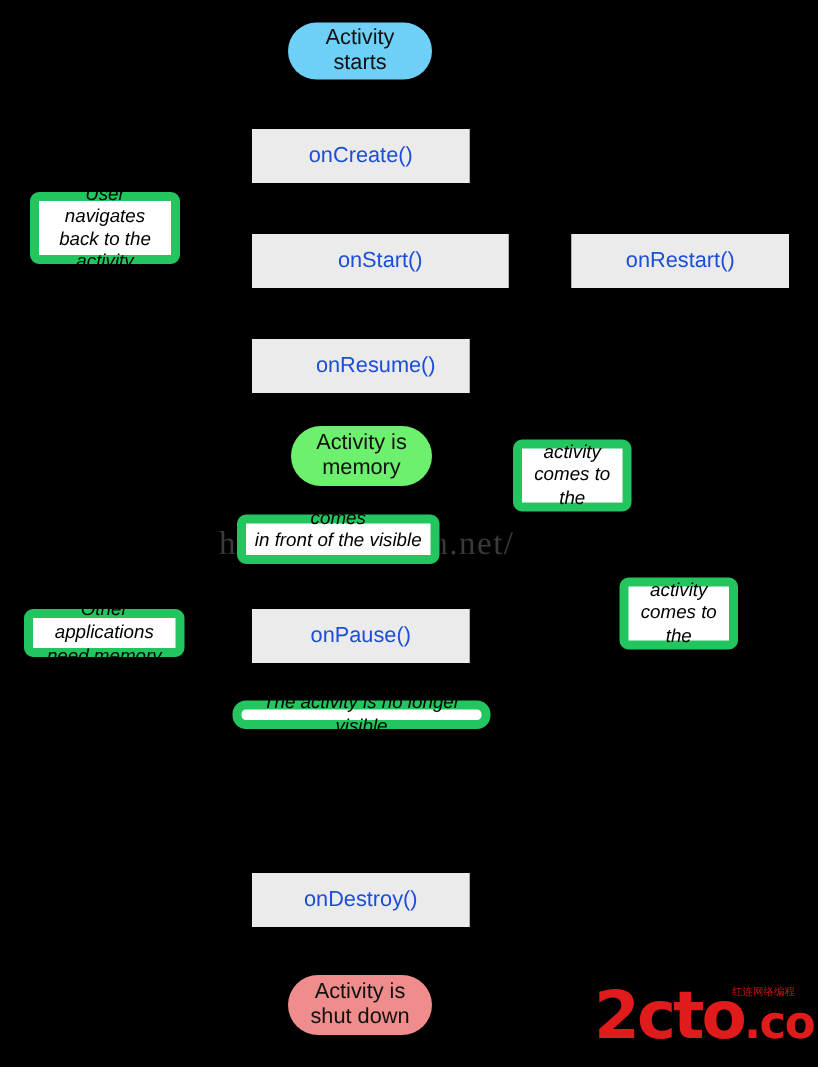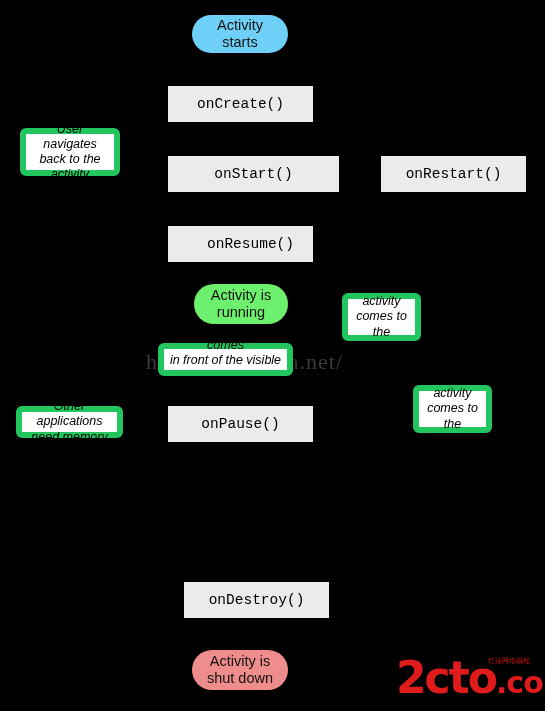--- a/index.html
+++ b/index.html
@@ -34,24 +34,23 @@
 
   
   .method-box {
     position: absolute;
     background: #ebebeb;
     border: 1px solid #ebebeb;
     box-sizing: border-box;
     display: flex;
     align-items: center;
     justify-content: center;
-    color: #000000;
+    color: #1d4ed8;
     font-size: 14.5px;
     z-index: 3;
-    font-family: Liberation Mono, monospace;
   }
 
   
   .pill {
     position: absolute;
     border-radius: 20px;
     box-sizing: border-box;
     display: flex;
     align-items: center;
     justify-content: center;
@@ -125,21 +124,21 @@
     <span style="display:block">
       <span>Activity</span><br>
       <span>starts</span>
     </span>
   </div>
 
 
   <div class="pill green" style="left:194px; top:284px; width:94px; height:40px;">
     <span style="display:block">
       <span>Activity is</span><br>
-      <span>running</span>
+      <span>memory</span>
     </span>
   </div>
 
   <div class="pill red" style="left:192px; top:650px; width:96px; height:40px;">
     <span style="display:block">
       <span>Activity is</span><br>
       <span>shut down</span>
     </span>
   </div>
 
@@ -147,21 +146,21 @@
 
   <div class="method-box" style="left:168px; top:156px; width:171px; height:36px;">onStart()</div>
 
   <div class="method-box" style="left:381px; top:156px; width:145px; height:36px;">onRestart()</div>
 
   <div class="method-box" style="left:168px; top:226px; width:145px; height:36px;padding-left:20px;">onResume()</div>
 
   <div class="method-box" style="left:168px; top:406px; width:145px; height:36px;">onPause()</div>
 
 
-  <div class="method-box" style="left:184px; top:582px; width:145px; height:36px;">onDestroy()</div>
+  <div class="method-box" style="left:168px; top:582px; width:145px; height:36px;">onDestroy()</div>
 
   <div class="note" style="left:20px; top:128px; width:100px; height:48px;">
     <span style="display:block">
       <span>User navigates</span><br>
       <span>back to the</span><br>
       <span>activity</span>
     </span>
   </div>
 
   <div class="note" style="left:342px; top:293px; width:79px; height:48px;">
@@ -187,19 +186,20 @@
   </div>
 
   <div class="note" style="left:413px; top:385px; width:79px; height:48px;">
     <span style="display:block">
       <span>The activity</span><br>
       <span>comes to the</span><br>
       <span>foreground</span>
     </span>
   </div>
 
+  <div class="note one-line" style="left:155px; top:467px; width:172px; height:19px;">The activity is no longer visible</div>
 
   <div class="logo" style="left:396px; top:654px;">
     <div class="logo-main"><span>2cto</span><span style="font-size:30px;letter-spacing:-1px;">.com</span></div>
     <div class="logo-cn">红连网络编程</div>
   </div>
 
 </div>
 
 </body></html>

